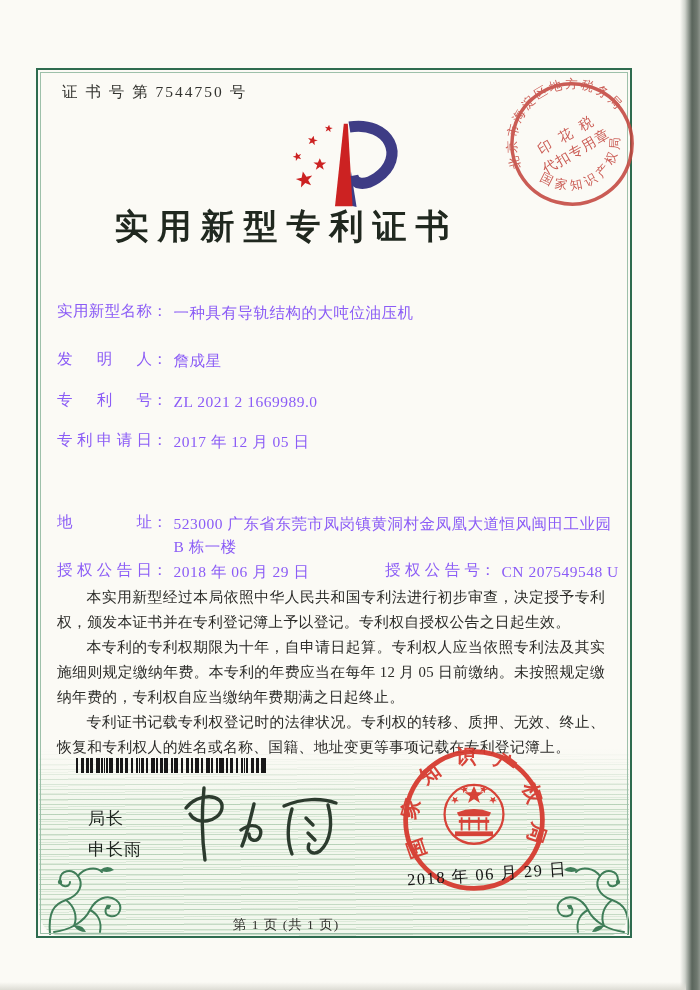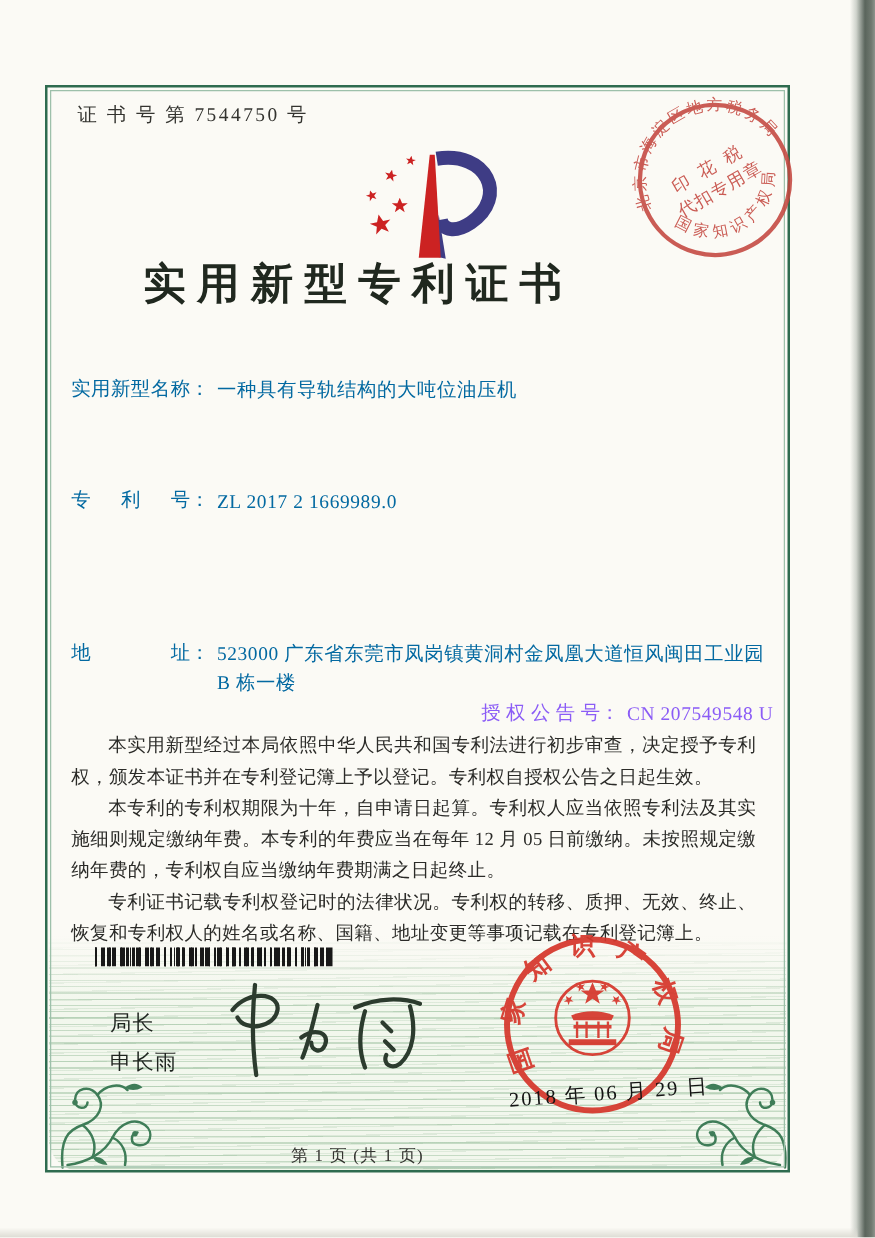--- a/index.html
+++ b/index.html
@@ -41,21 +41,21 @@
     background:linear-gradient(180deg, #fbfaf5 8%, rgba(251,250,245,0) 100%);
   }
   .cert-no{
     position:absolute;left:62px;top:82px;font-size:15.5px;letter-spacing:2px;color:#33332f;
   }
   .title{
     position:absolute;left:36px;top:204px;width:492px;text-align:center;
     font-size:34px;font-weight:600;letter-spacing:9px;color:#20281f;text-indent:9px;
   }
   
-  .frow{position:absolute;left:57px;font-size:15.5px;color:#0369a1;}
+  .frow{position:absolute;left:57px;font-size:15.5px;color:#8b5cf6;}
   .flabel{display:inline-block;width:95px;text-align:justify;text-align-last:justify;vertical-align:top;}
   .fcolon{display:inline-block;vertical-align:top;}
   .fvalue{display:inline-block;vertical-align:top;margin-left:6px;max-width:452px;line-height:23px;letter-spacing:.5px;}
   .frow2{position:absolute;left:385px;font-size:15.5px;color:#8b5cf6;}
   
   .paras{position:absolute;left:57px;top:585px;width:548px;}
   .paras p{
     margin:0;text-indent:2em;text-align:justify;
     font-size:14.8px;line-height:25px;color:#2b2b28;letter-spacing:.3px;font-family:Liberation Serif, serif;
   }
@@ -167,25 +167,34 @@
       <use href="#st" x="-11" y="-11" width="22" height="22" transform="translate(13,47) scale(0.56) rotate(-18)"></use>
       <use href="#st" x="-11" y="-11" width="22" height="22" transform="translate(52,12) scale(0.5) rotate(8)"></use>
     </g>
   </svg>
 
   <div class="title">实用新型专利证书</div>
 
   <div class="frow" style="top:301px">
     <span class="flabel">实用新型名称</span><span class="fcolon">：</span><span class="fvalue">一种具有导轨结构的大吨位油压机</span>
   </div>
+  <div class="frow" style="top:349px">
+    <span class="flabel">发明人</span><span class="fcolon">：</span><span class="fvalue">詹成星</span>
+  </div>
   <div class="frow" style="top:390px">
-    <span class="flabel">专利号</span><span class="fcolon">：</span><span class="fvalue">ZL 2017 2 1669989.0</span>
+    <span class="flabel">专利号</span><span class="fcolon">：</span><span class="fvalue">ZL 2021 2 1669989.0</span>
+  </div>
+  <div class="frow" style="top:430px">
+    <span class="flabel">专利申请日</span><span class="fcolon">：</span><span class="fvalue">2017 年 12 月 05 日</span>
   </div>
   <div class="frow" style="top:512px">
     <span class="flabel">地址</span><span class="fcolon">：</span><span class="fvalue">523000 广东省东莞市凤岗镇黄洞村金凤凰大道恒风闽田工业园 B 栋一楼</span>
+  </div>
+  <div class="frow" style="top:560px">
+    <span class="flabel">授权公告日</span><span class="fcolon">：</span><span class="fvalue">2018 年 06 月 29 日</span>
   </div>
   <div class="frow2" style="top:560px">
     <span class="flabel">授权公告号</span><span class="fcolon">：</span><span class="fvalue">CN 207549548 U</span>
   </div>
 
   <div class="paras">
     <p>本实用新型经过本局依照中华人民共和国专利法进行初步审查，决定授予专利权，颁发本证书并在专利登记簿上予以登记。专利权自授权公告之日起生效。</p>
     <p>本专利的专利权期限为十年，自申请日起算。专利权人应当依照专利法及其实施细则规定缴纳年费。本专利的年费应当在每年 12 月 05 日前缴纳。未按照规定缴纳年费的，专利权自应当缴纳年费期满之日起终止。</p>
     <p>专利证书记载专利权登记时的法律状况。专利权的转移、质押、无效、终止、恢复和专利权人的姓名或名称、国籍、地址变更等事项记载在专利登记簿上。</p>
   </div>

